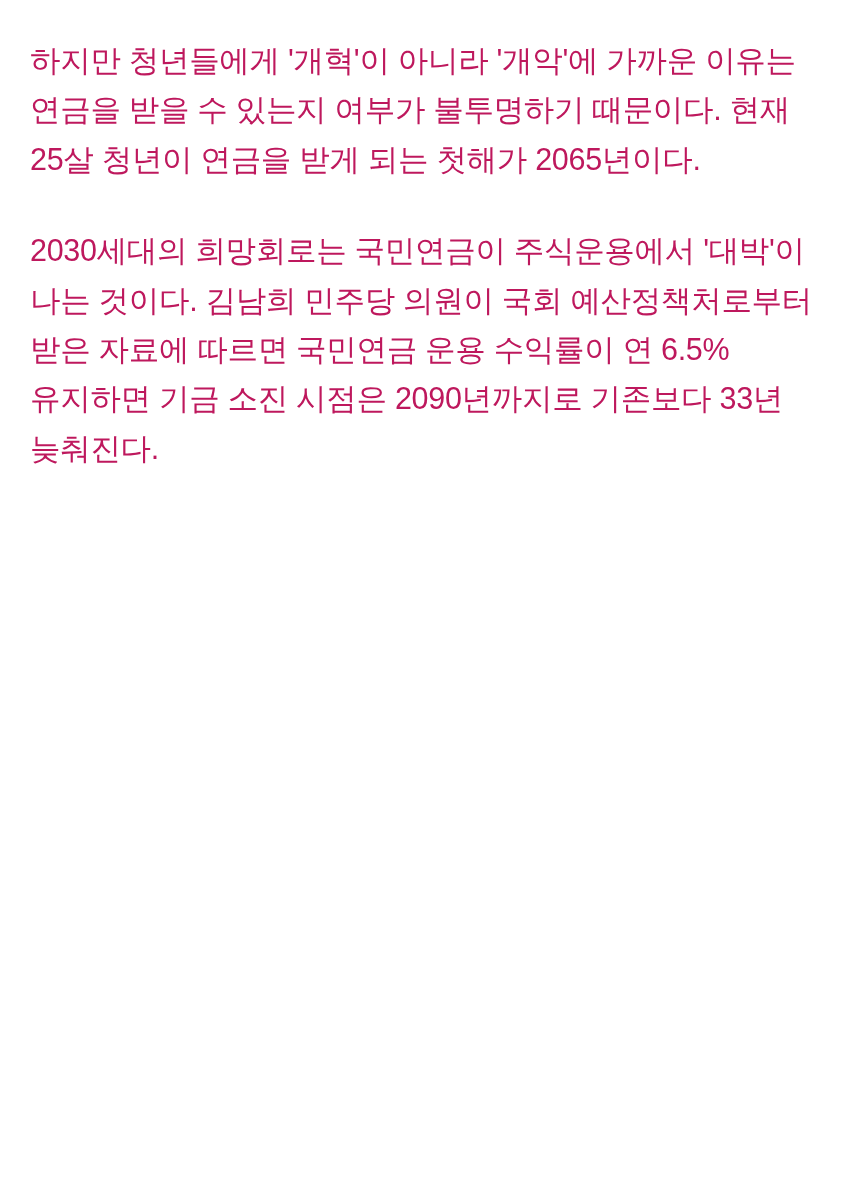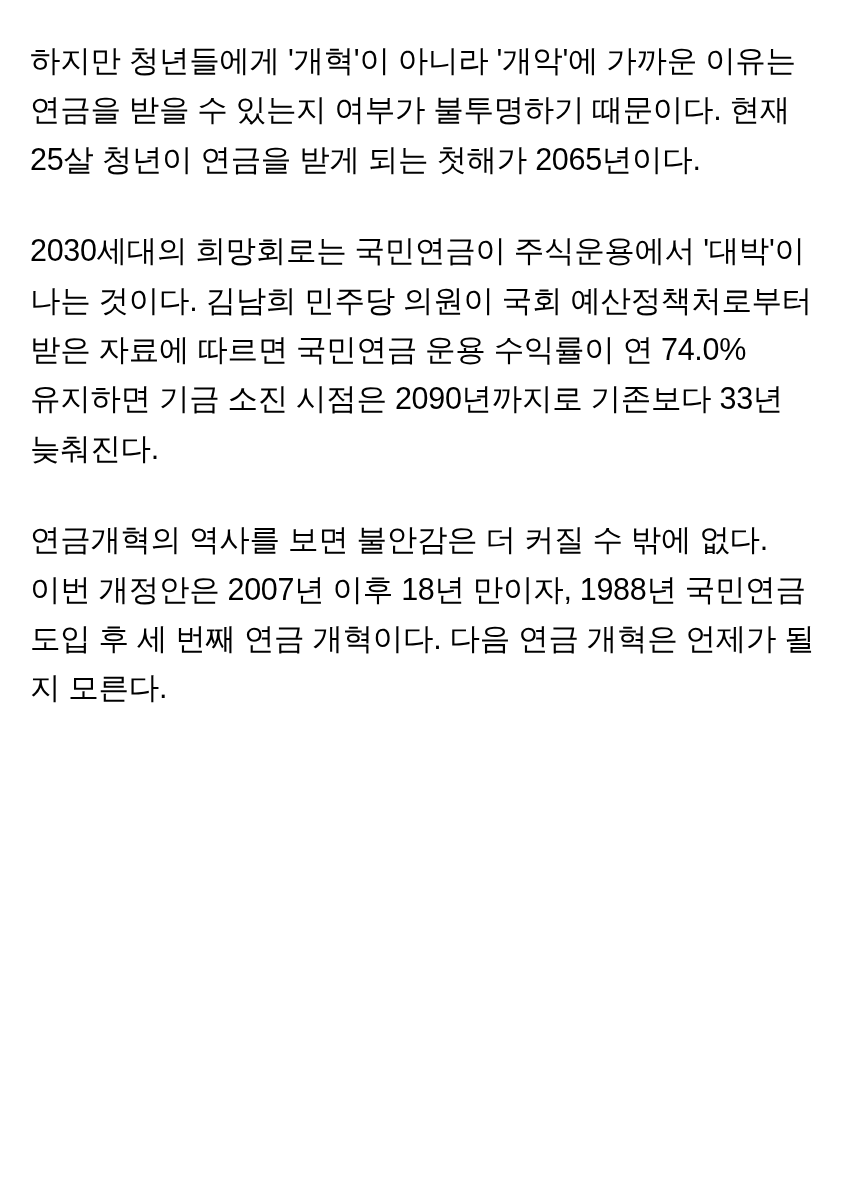--- a/index.html
+++ b/index.html
@@ -16,30 +16,29 @@
   }
   .article {
     box-sizing: border-box;
     width: 850px;
     padding: 36px 30px 20px 30px;
   }
   .para {
     font-size: 30.5px;
     line-height: 1.62;
     letter-spacing: -0.3px;
-    color: #000000;
+    color: #be185d;
     margin: 0 0 42px 0;
     word-break: keep-all;
     white-space: pre-wrap;
     font-weight: 400;
   }
   .para:last-child {
     margin-bottom: 0;
   }
 </style>
 </head>
 <body>
 
 <div class="article">
   <p class="para">하지만 청년들에게 '개혁'이 아니라 '개악'에 가까운 이유는 연금을 받을 수 있는지 여부가 불투명하기 때문이다. 현재 25살 청년이 연금을 받게 되는 첫해가 2065년이다.</p>
-  <p class="para">2030세대의 희망회로는 국민연금이 주식운용에서 '대박'이 나는 것이다. 김남희 민주당 의원이 국회 예산정책처로부터 받은 자료에 따르면 국민연금 운용 수익률이 연 74.0% 유지하면 기금 소진 시점은 2090년까지로 기존보다 33년 늦춰진다.</p>
-  <p class="para">연금개혁의 역사를 보면 불안감은 더 커질 수 밖에 없다. 이번 개정안은 2007년 이후 18년 만이자, 1988년 국민연금 도입 후 세 번째 연금 개혁이다. 다음 연금 개혁은 언제가 될 지 모른다.</p>
+  <p class="para">2030세대의 희망회로는 국민연금이 주식운용에서 '대박'이 나는 것이다. 김남희 민주당 의원이 국회 예산정책처로부터 받은 자료에 따르면 국민연금 운용 수익률이 연 6.5% 유지하면 기금 소진 시점은 2090년까지로 기존보다 33년 늦춰진다.</p>
 </div>
 
 </body></html>

